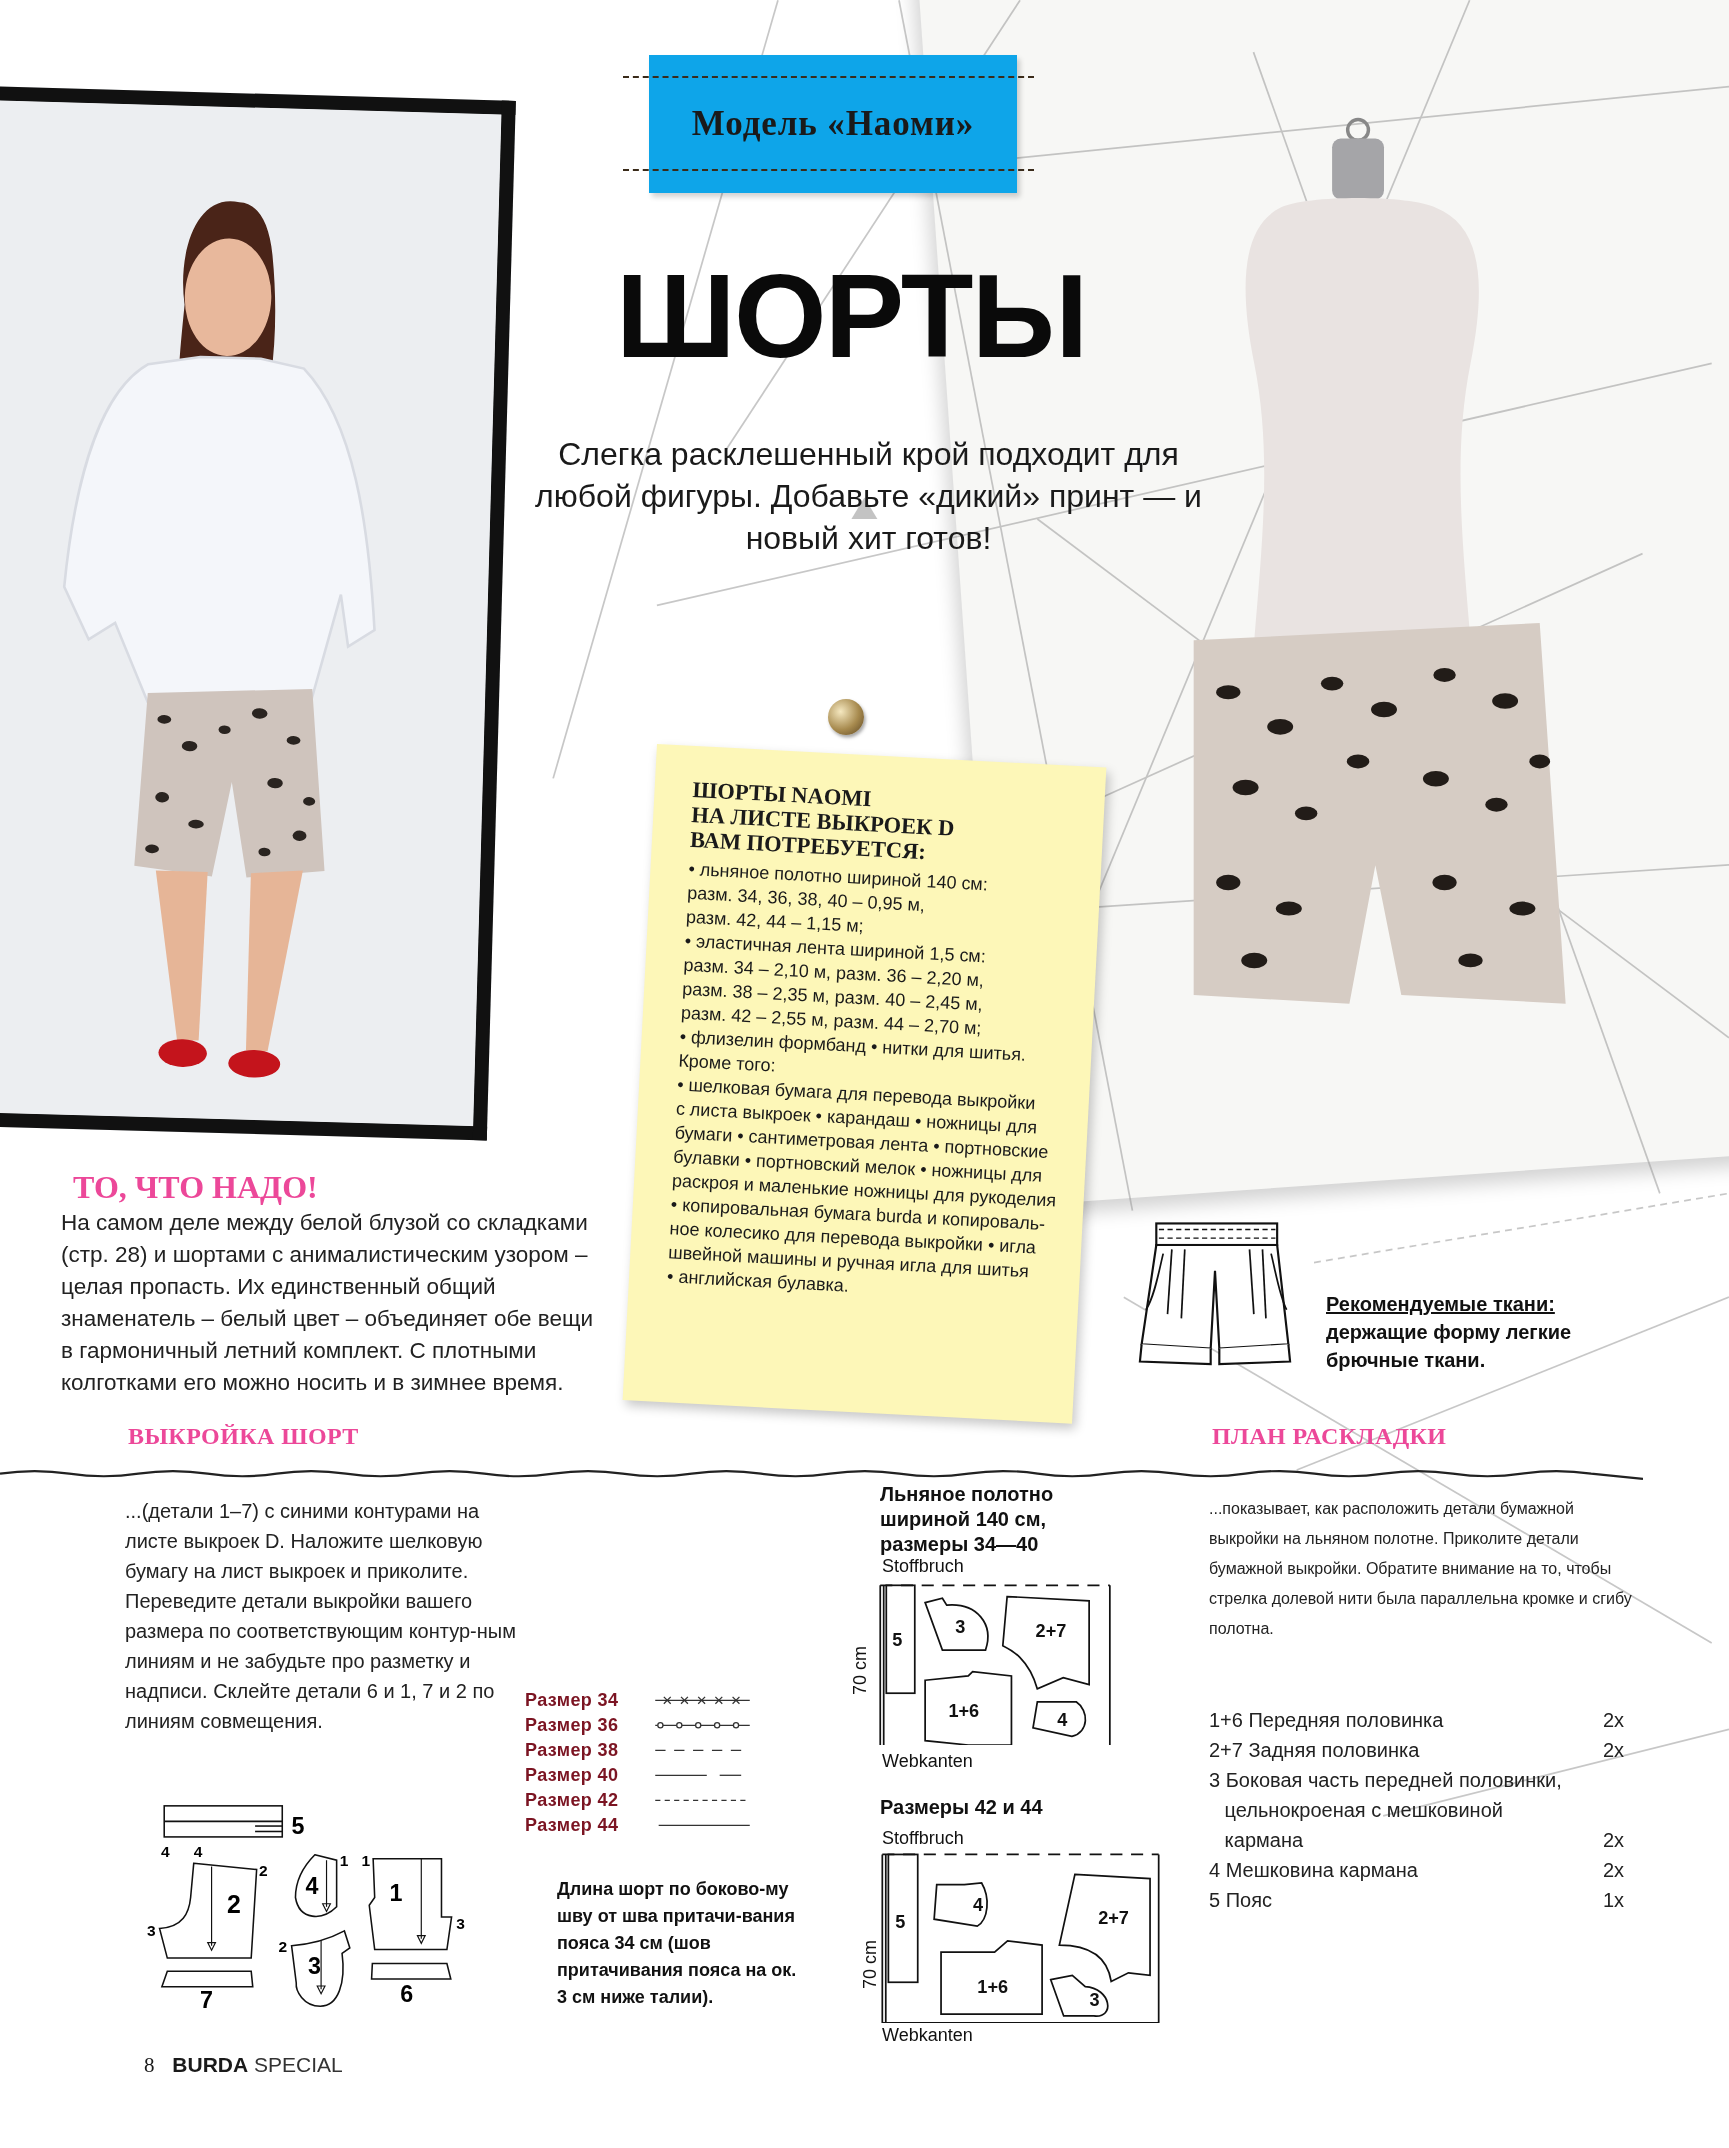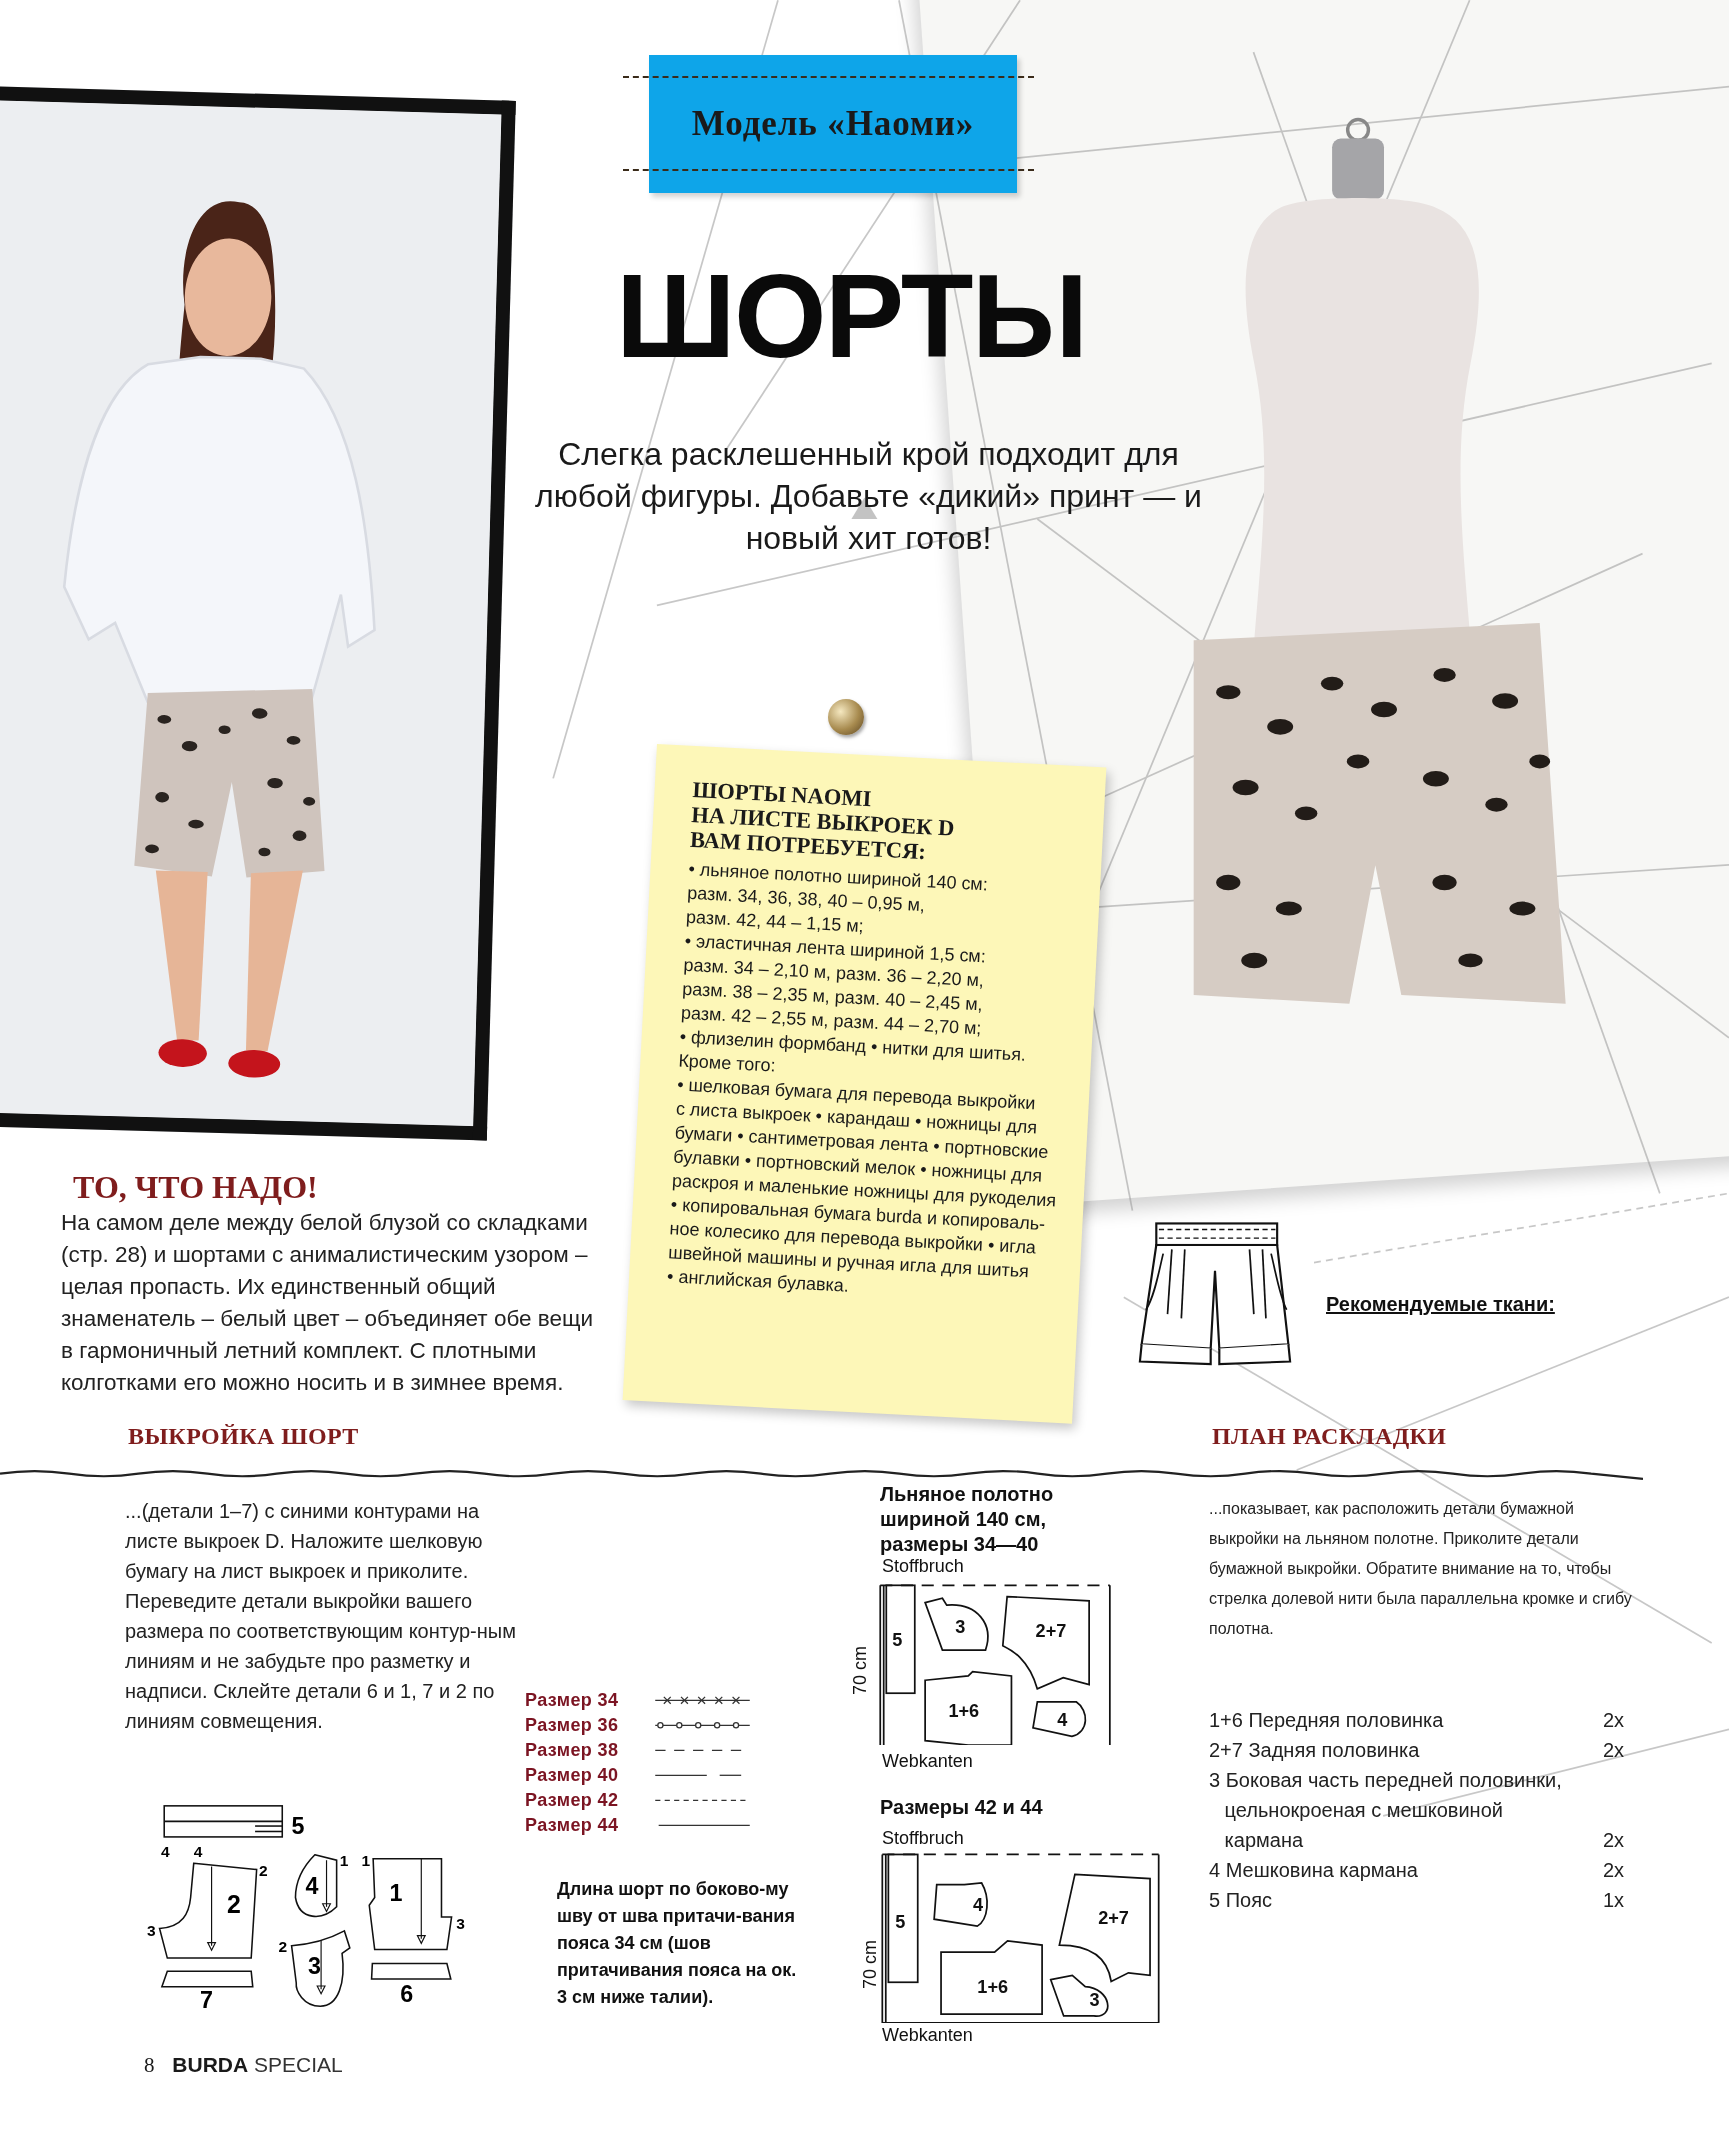--- a/index.html
+++ b/index.html
@@ -27,21 +27,21 @@
   
   .mannequin { left:1159px; top:104px; width:450px; height:917px; }
 
   
   .note-card { left:657px; top:744px; width:450px; height:657px; background:#fdf7b8; transform:rotate(3deg); transform-origin:top left; box-shadow:3.5px 5.2px 10.4px rgba(0,0,0,0.22); padding:31px 26px 17.3px 38px; box-sizing:border-box; }
   .pin { left:828px; top:699px; width:36px; height:36px; border-radius:50%; background:radial-gradient(circle at 35% 35%, #f5e8c0, #a78a4e 55%, #5a4422); box-shadow:1.7px 2.6px 3.5px rgba(0,0,0,0.35); }
   .note-heading { font-family:"Liberation Serif", serif; font-weight:bold; font-size:22.5px; line-height:25px; text-transform:uppercase; color:#1a1a1a; margin:0 0 5.2px 0; }
   .note-body { font-family:"Liberation Sans", sans-serif; font-size:18px; line-height:24px; color:#1a1a1a; white-space:pre-line; }
 
   
-  .section-red-title { font-family:"Liberation Serif", serif; font-weight:bold; color:#7f1d1d; }
+  .section-red-title { font-family:"Liberation Serif", serif; font-weight:bold; color:#ec4899; }
   .intro-title { left:73px; top:1169px; font-size:32px; }
   .intro-body { left:61px; top:1207px; width:536px; font-size:22.5px; line-height:32px; color:#222; }
 
   
   .flat-sketch { left:1133px; top:1219px; width:164px; height:147px; }
   .fabric-rec { left:1326px; top:1290px; width:285px; font-weight:bold; font-size:20px; line-height:28px; color:#111; }
   .fabric-rec .u { text-decoration:underline; }
 
   
   .h-pattern { left:128px; top:1423px; font-size:24px; letter-spacing:0.4px; }
@@ -212,20 +212,21 @@
     <path d="M35 40 C30 60 25 90 15 105"></path>
       <path d="M160 40 C165 60 170 90 178 105"></path>
   </g>
   <g stroke="#111" stroke-width="1.5" stroke-dasharray="6 4">
       <line x1="30" y1="12" x2="165" y2="12"></line>
       <line x1="30" y1="22" x2="165" y2="22"></line>
     </g>
 </svg>
 <div class="abs fabric-rec">
   <div class="u">Рекомендуемые ткани:</div>
+  <div>держащие форму легкие брючные ткани.</div>
 </div>
 
 <div class="abs section-red-title h-pattern">ВЫКРОЙКА ШОРТ</div>
 <div class="abs section-red-title h-layout">ПЛАН РАСКЛАДКИ</div>
 <svg class="abs stitch-line" viewBox="0 0 1900 20" preserveAspectRatio="none">
   <path d="M0 10 Q 40 4 80 10 T 160 10 T 240 10 T 320 10 T 400 10 T 480 10 T 560 10 T 640 10 T 720 10 T 800 10 T 880 10 T 960 10 T 1040 10 T 1120 10 T 1200 10 T 1280 10 T 1360 10 T 1440 10 T 1520 10 T 1600 10 T 1680 10 T 1760 10 T 1840 10 L1900 16" stroke="#222" stroke-width="2.5" fill="none"></path>
 </svg>
 
 <div class="abs pattern-body">...(детали 1–7) с синими контурами на листе выкроек D. Наложите шелковую бумагу на лист выкроек и приколите. Переведите детали выкройки вашего размера по соответствующим контур-ным линиям и не забудьте про разметку и надписи. Склейте детали 6 и 1, 7 и 2 по линиям совмещения.</div>
 

